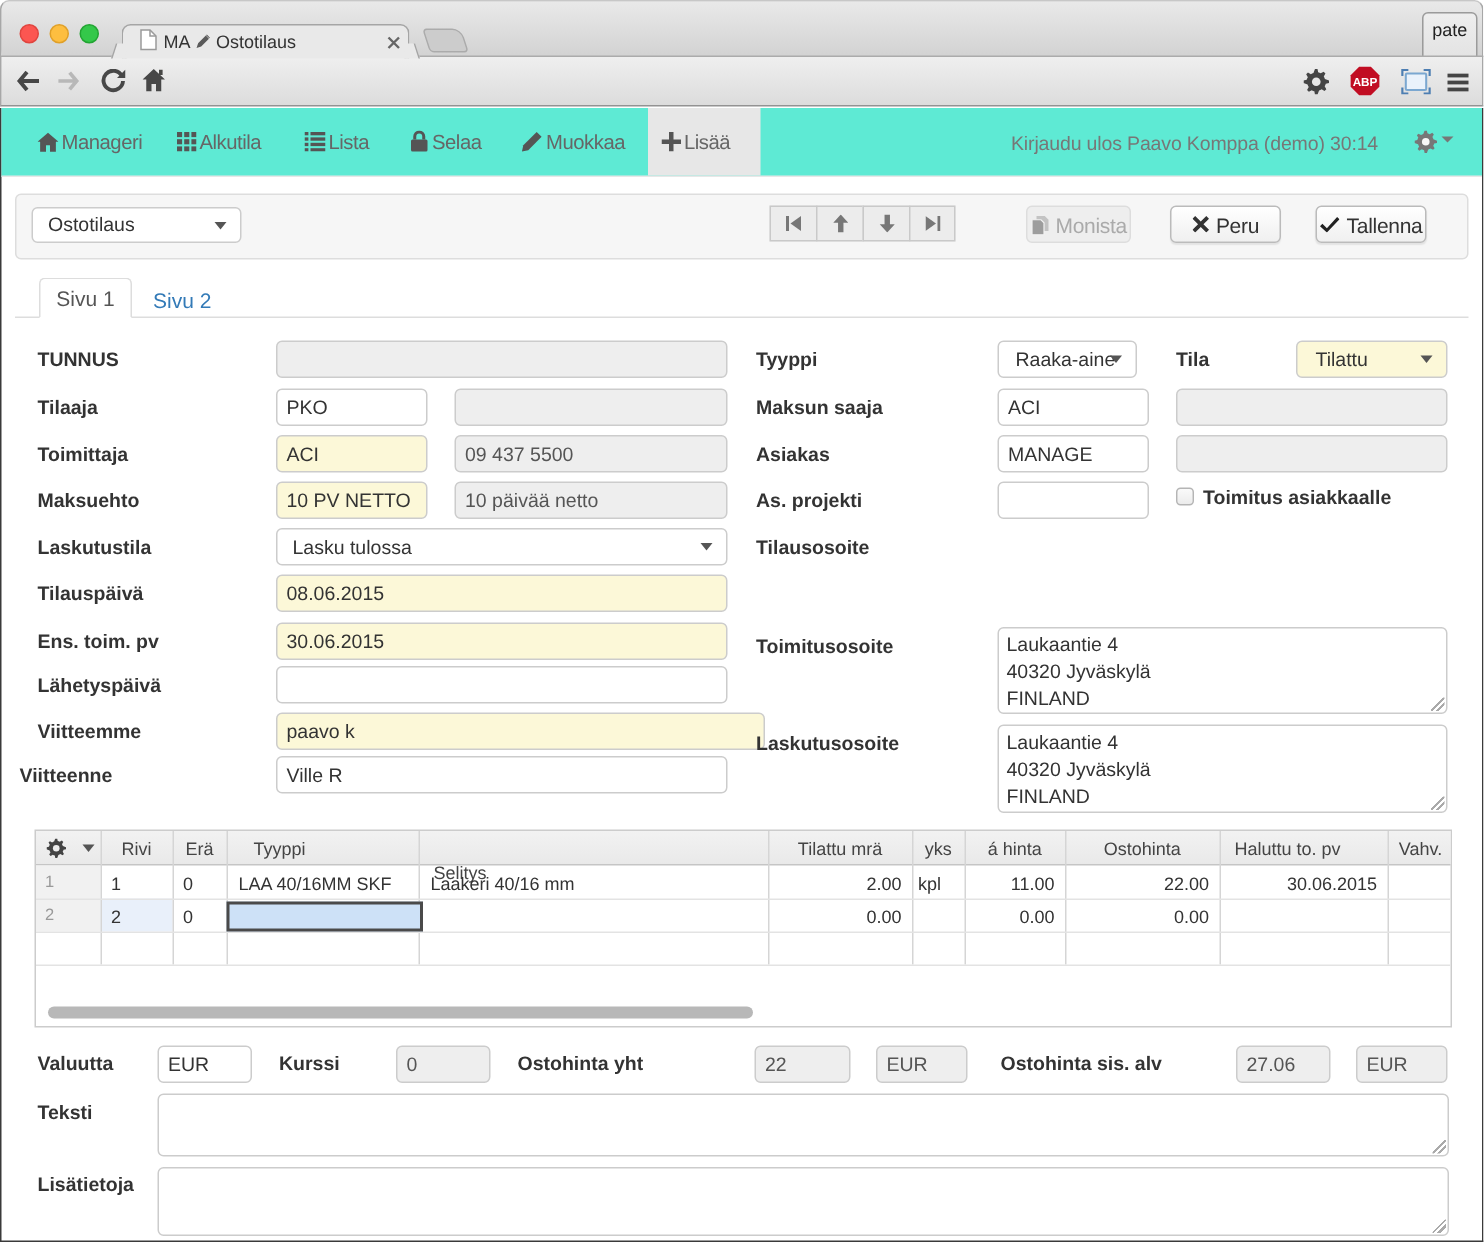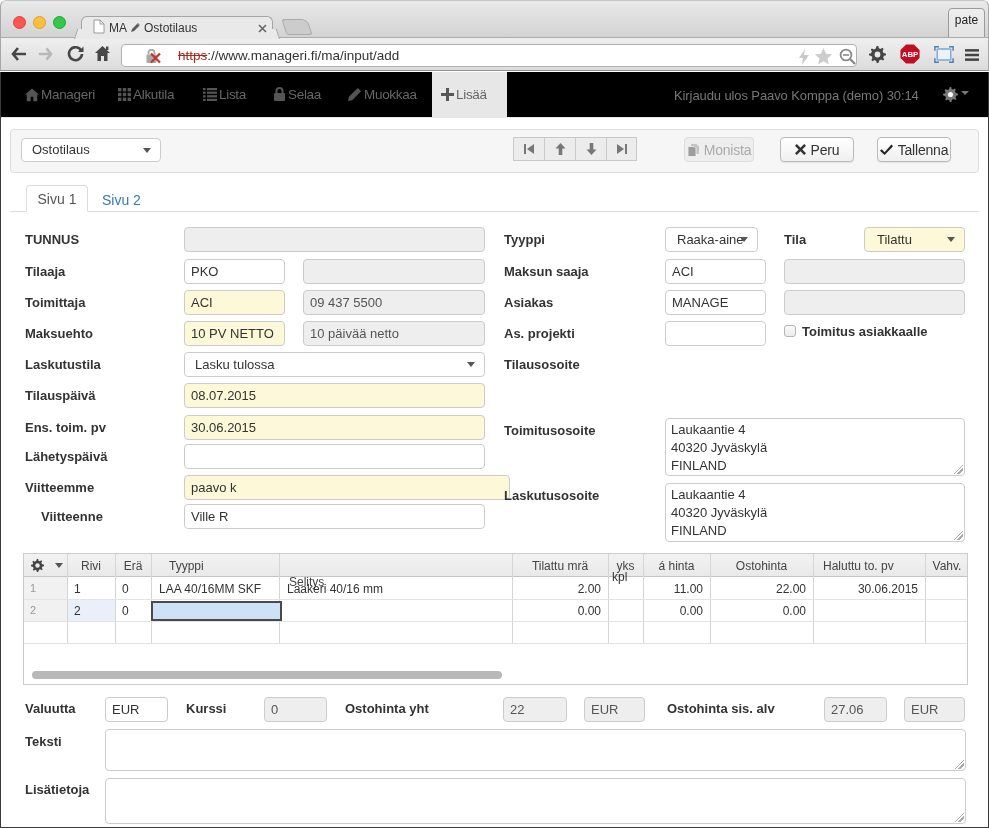--- a/index.html
+++ b/index.html
@@ -39,21 +39,21 @@
   border-bottom:1px solid #929292; }
 #urlbox { position:absolute; left:120px; top:6px; width:736px; height:23px;
   background:#fff; border:1px solid #b2b2b2; border-radius:4px; }
 #urltext { position:absolute; left:56px; top:3px; font-size:13.5px; color:#333; }
 #urltext .https { color:#a52a21; text-decoration:line-through; text-decoration-color:#a52a21; }
 
 
 #page { position:absolute; left:0; top:72px; width:989px; height:756px; background:#fff;
   border-left:1px solid #3a3a3a; border-right:1px solid #3a3a3a; border-bottom:1px solid #3a3a3a; }
 
-#navbar { position:absolute; left:0; top:0; width:987px; height:46px; background:#000000;
+#navbar { position:absolute; left:0; top:0; width:987px; height:46px; background:#5eead4;
   border-bottom:1px solid #e7e7e7; }
 .navitem { position:absolute; top:0; height:45px; font-size:13.5px; letter-spacing:-0.3px; color:#666;
   display:flex; align-items:center; }
 .navitem svg { margin-right:2px; }
 #nav-lisaa { background:#e7e7e7; }
 
 #panel { position:absolute; left:9px; top:57px; width:969px; height:44px;
   background:#f6f6f6; border:1px solid #ddd; border-radius:4px; }
 .btn { position:absolute; height:25px; background:linear-gradient(#fff,#f0f0f0);
   border:1px solid #bbb; border-radius:4px; font-size:14px; letter-spacing:-0.2px; color:#333;
@@ -129,43 +129,20 @@
 
     <svg class="abs" style="left:66px;top:8px" width="17" height="16" viewBox="0 0 17 16">
       <path d="M14.2 4.5 A6.5 6.5 0 1 0 15 8" stroke="#474747" stroke-width="2.6" fill="none"></path>
       <path d="M16.5 0.5 v5.5 h-5.5 z" fill="#474747"></path>
     </svg>
 
     <svg class="abs" style="left:94px;top:8px" width="15" height="15" viewBox="0 0 15 15">
       <path d="M7.5 0 L15 7 H12.5 V15 H9 V10 H6 V15 H2.5 V7 H0 Z" fill="#474747"></path>
       <rect x="11" y="0.5" width="2.4" height="3.5" fill="#474745"></rect>
     </svg>
-    <div id="urlbox">
-
-      <svg class="abs" style="left:22px;top:4px" width="18" height="15" viewBox="0 0 18 15">
-        <rect x="2.5" y="5.5" width="10" height="8.5" rx="1" fill="#a9a9a9"></rect>
-        <path d="M4.5 5.5 V3.8 a3 3 0 0 1 6 0 V5.5" stroke="#a9a9a9" stroke-width="1.8" fill="none"></path>
-        <path d="M7 4.5 L16 13.5 M16 4.5 L7 13.5" stroke="#c2372b" stroke-width="2.2"></path>
-      </svg>
-      <div id="urltext"><span class="https">https</span>://www.manageri.fi/ma/input/add</div>
-
-      <svg class="abs" style="left:675px;top:4px" width="14" height="16" viewBox="0 0 14 16">
-        <path d="M8 0 L2 9 H6 L5 16 L12 6 H7 Z" fill="#c9c9c9"></path>
-      </svg>
-
-      <svg class="abs" style="left:693px;top:3px" width="17" height="17" viewBox="0 0 17 17">
-        <path d="M8.5 0 L11 5.7 L17 6.3 L12.5 10.4 L13.8 16.5 L8.5 13.3 L3.2 16.5 L4.5 10.4 L0 6.3 L6 5.7 Z" fill="#ccc"></path>
-      </svg>
-
-      <svg class="abs" style="left:717px;top:3px" width="17" height="17" viewBox="0 0 17 17">
-        <circle cx="7" cy="7" r="5.4" stroke="#8a8a8a" stroke-width="1.8" fill="none"></circle>
-        <line x1="4" y1="7" x2="10" y2="7" stroke="#8a8a8a" stroke-width="1.6"></line>
-        <line x1="11" y1="11" x2="16" y2="16" stroke="#8a8a8a" stroke-width="2.4"></line>
-      </svg>
-    </div>
 
     <svg class="abs" style="left:868px;top:8px" width="17" height="17" viewBox="0 0 20 20">
       <path id="gearp" d="M9 0 h2 l.5 2.5 a7 7 0 0 1 2 .9 l2.3-1.3 1.4 1.4 -1.3 2.3 a7 7 0 0 1 .9 2 L20 9 v2 l-2.5.5 a7 7 0 0 1 -.9 2 l1.3 2.3 -1.4 1.4 -2.3-1.3 a7 7 0 0 1 -2 .9 L11 20 H9 l-.5-2.5 a7 7 0 0 1 -2-.9 l-2.3 1.3 -1.4-1.4 1.3-2.3 a7 7 0 0 1 -.9-2 L0 11 V9 l2.5-.5 a7 7 0 0 1 .9-2 L2.1 4.2 3.5 2.8 5.8 4.1 a7 7 0 0 1 2-.9 Z" fill="#454545"></path>
       <circle cx="10" cy="10" r="3.4" fill="#e8e8e8"></circle>
     </svg>
 
     <svg class="abs" style="left:899px;top:6px" width="20" height="20" viewBox="0 0 23 23">
       <path d="M7 0.5 H16 L22.5 7 V16 L16 22.5 H7 L0.5 16 V7 Z" fill="#c10d23"></path>
       <text x="11.5" y="15.5" font-size="9" font-weight="bold" fill="#fff" text-anchor="middle" font-family="Liberation Sans">ABP</text>
     </svg>
@@ -303,28 +280,28 @@
     <div class="inp dis" style="left:302px;top:187px;width:182px"></div>
     <div class="lbl" style="left:24px;top:223px">Toimittaja</div>
     <div class="inp yel" style="left:183px;top:218px;width:101px">ACI</div>
     <div class="inp dis" style="left:302px;top:218px;width:182px">09 437 5500</div>
     <div class="lbl" style="left:24px;top:254px">Maksuehto</div>
     <div class="inp yel" style="left:183px;top:249px;width:101px">10 PV NETTO</div>
     <div class="inp dis" style="left:302px;top:249px;width:182px">10 päivää netto</div>
     <div class="lbl" style="left:24px;top:285px">Laskutustila</div>
     <div class="sel" style="left:183px;top:280px;width:301px">Lasku tulossa</div>
     <div class="lbl" style="left:24px;top:316px">Tilauspäivä</div>
-    <div class="inp yel" style="left:183px;top:311px;width:301px">08.07.2015</div>
+    <div class="inp yel" style="left:183px;top:311px;width:301px">08.06.2015</div>
     <div class="lbl" style="left:24px;top:348px">Ens. toim. pv</div>
     <div class="inp yel" style="left:183px;top:343px;width:301px">30.06.2015</div>
     <div class="lbl" style="left:24px;top:377px">Lähetyspäivä</div>
     <div class="inp" style="left:183px;top:372px;width:301px"></div>
     <div class="lbl" style="left:24px;top:408px">Viitteemme</div>
     <div class="inp yel" style="left:183px;top:403px;width:326px">paavo k</div>
-    <div class="lbl" style="left:40px;top:437px">Viitteenne</div>
+    <div class="lbl" style="left:12px;top:437px">Viitteenne</div>
     <div class="inp" style="left:183px;top:432px;width:301px">Ville R</div>
 
     <div class="lbl" style="left:503px;top:160px">Tyyppi</div>
     <div class="sel" style="left:664px;top:155px;width:93px;padding-left:11px">Raaka-aine</div>
     <div class="lbl" style="left:783px;top:160px">Tila</div>
     <div class="sel yel" style="left:863px;top:155px;width:101px;padding-left:12px">Tilattu</div>
     <div class="lbl" style="left:503px;top:192px">Maksun saaja</div>
     <div class="inp" style="left:664px;top:187px;width:101px">ACI</div>
     <div class="inp dis" style="left:783px;top:187px;width:181px"></div>
     <div class="lbl" style="left:503px;top:223px">Asiakas</div>
@@ -379,21 +356,21 @@
       <div class="gc" style="left:686px;top:5px;width:103px;text-align:center;color:#444">Ostohinta</div>
       <div class="gc" style="left:799px;top:5px;color:#444">Haluttu to. pv</div>
       <div class="gc" style="left:901px;top:5px;width:44px;text-align:center;color:#444">Vahv.</div>
 
       <div class="gc" style="left:6px;top:28px;color:#999;font-size:11px">1</div>
       <div class="gc" style="left:50px;top:28px">1</div>
       <div class="gc" style="left:98px;top:28px">0</div>
       <div class="gc" style="left:135px;top:28px">LAA 40/16MM SKF</div>
       <div class="gc" style="left:263px;top:28px">Laakeri 40/16 mm</div>
       <div class="gc" style="left:488px;top:28px;width:89px;text-align:right">2.00</div>
-      <div class="gc" style="left:588px;top:16px">kpl</div>
+      <div class="gc" style="left:588px;top:28px">kpl</div>
       <div class="gc" style="left:619px;top:28px;width:60px;text-align:right">11.00</div>
       <div class="gc" style="left:686px;top:28px;width:96px;text-align:right">22.00</div>
       <div class="gc" style="left:789px;top:28px;width:105px;text-align:right">30.06.2015</div>
 
       <div class="gc" style="left:6px;top:50px;color:#999;font-size:11px">2</div>
       <div class="gc" style="left:50px;top:50px">2</div>
       <div class="gc" style="left:98px;top:50px">0</div>
       <div class="abs" style="left:127px;top:47px;width:131px;height:20px;background:#cde1f7;border:2px solid #4a4a4a"></div>
       <div class="gc" style="left:488px;top:50px;width:89px;text-align:right">0.00</div>
       <div class="gc" style="left:619px;top:50px;width:60px;text-align:right">0.00</div>

